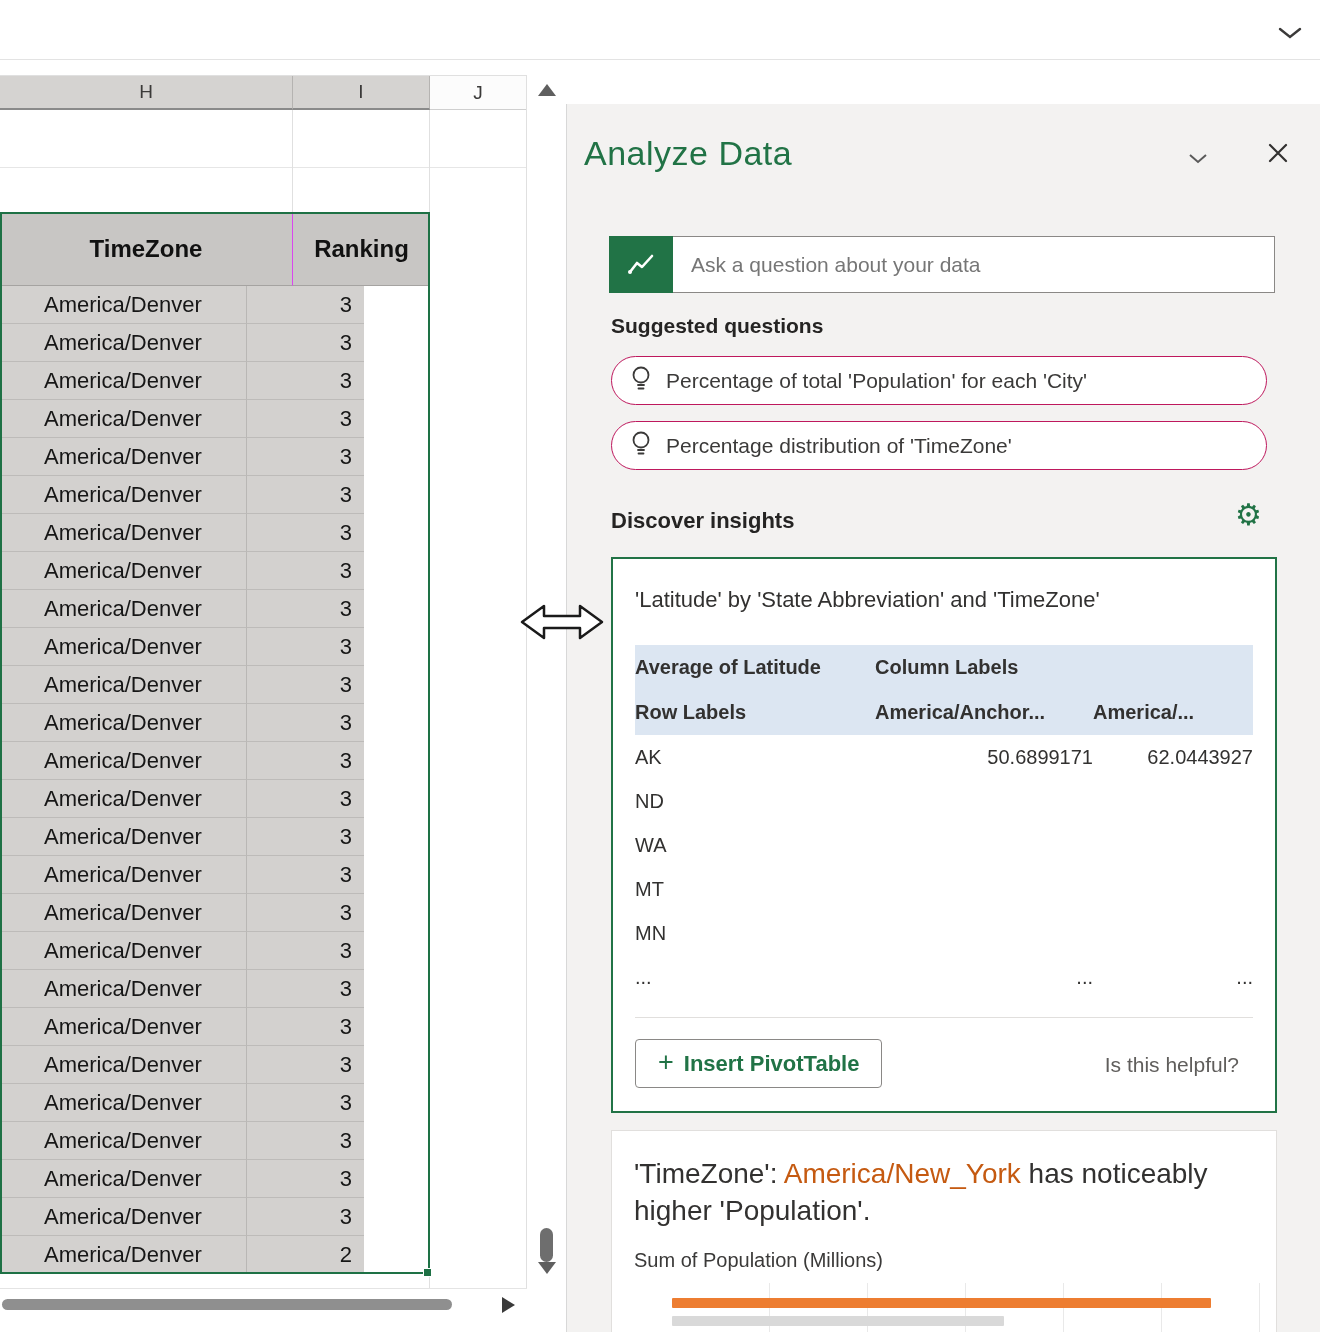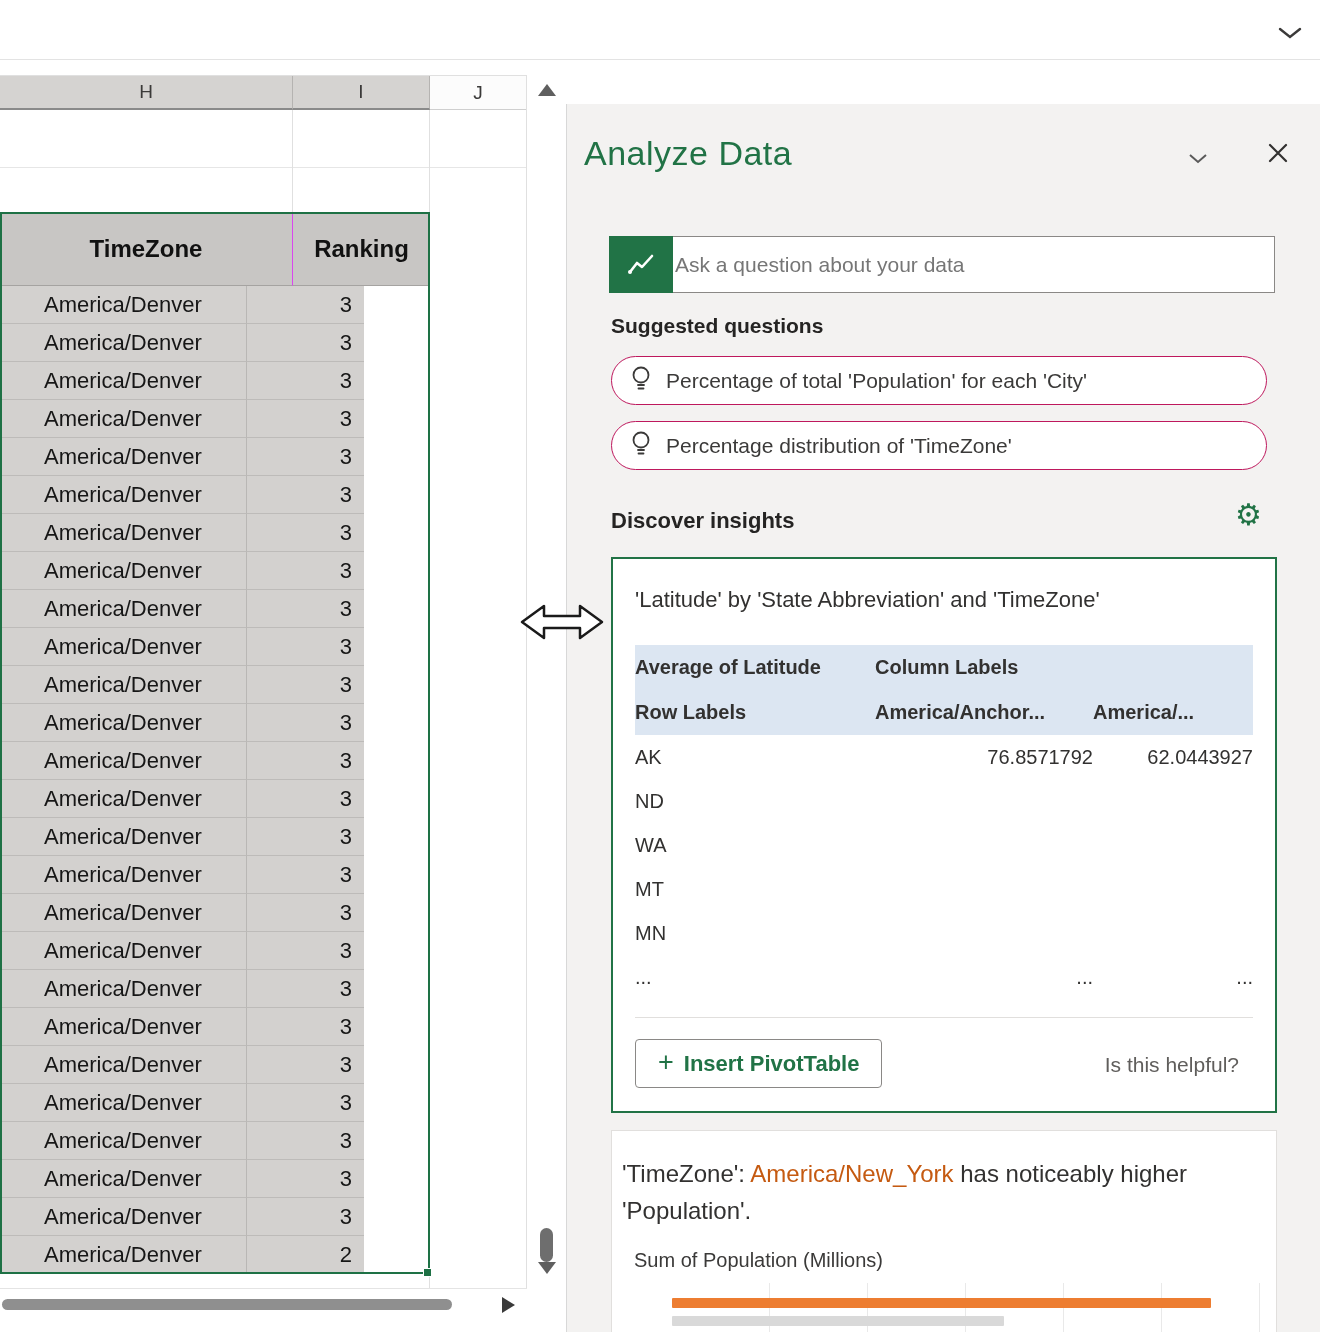--- a/index.html
+++ b/index.html
@@ -71,21 +71,21 @@
 
   .pane-title { position:absolute; left:17px; top:30px; font-size:34px; font-weight:300;
     color:#217346; letter-spacing:.5px; }
   .pane-caret { position:absolute; left:622px; top:46px; cursor:pointer; }
   .pane-close { position:absolute; left:700px; top:38px; cursor:pointer; }
 
   .searchbox { position:absolute; left:42px; top:132px; width:666px; height:57px; display:flex; }
   .search-iconbox { width:64px; height:57px; background:#217346; display:flex; align-items:center;
     justify-content:center; flex:none; }
   .search-input { flex:1; border:1px solid #8a8886; border-left:none; background:#fff;
-    font-size:21px; color:#323130; padding:0 2px; outline:none; font-family:"Liberation Sans", sans-serif; }
+    font-size:21px; color:#323130; padding:0 18px; outline:none; font-family:"Liberation Sans", sans-serif; }
   .search-input::placeholder { color:#767676; opacity:1; }
 
   .sugg-head { position:absolute; left:44px; top:210px; font-size:21px; font-weight:bold; color:#252423; }
   .pill { position:absolute; left:44px; width:656px; height:49px; background:#fff;
     border:1px solid #be185d; border-radius:25px; display:flex; align-items:center;
     padding:0 16px 0 18px; cursor:pointer; }
   .pill-1 { top:252px; } .pill-2 { top:317px; }
   .pill .bulb { flex:none; margin-right:14px; }
   .pill-label { font-size:21px; color:#3b3a39; }
 
@@ -105,21 +105,21 @@
   .insert-btn { position:absolute; left:22px; top:480px; height:49px; background:#fff;
     border:1px solid #8a8886; border-radius:4px; display:flex; align-items:center; gap:10px;
     padding:0 22px; cursor:pointer; }
   .insert-plus { font-size:27px; color:#217346; line-height:1; margin-top:-2px; }
   .insert-label { font-size:22px; font-weight:bold; color:#217346; }
   .helpful { position:absolute; right:36px; top:494px; font-size:21px; color:#605e5c; cursor:pointer; }
 
   
   .card2 { position:absolute; left:44px; top:1026px; width:666px; height:380px; background:#fff;
     border:1px solid #e1dfdd; }
-  .card2-title { position:absolute; left:10px; top:24px; width:606px; font-size:24px;
+  .card2-title { position:absolute; left:22px; top:24px; width:606px; font-size:28px;
     line-height:37px; color:#323130; }
   .hl-orange { color:#c55a11; }
   .chart-label { position:absolute; left:22px; top:118px; font-size:20px; color:#3b3a39; }
   .plot { position:absolute; left:60px; top:152px; width:592px; height:200px;
     background:repeating-linear-gradient(to right, transparent 0 97px, #e9e9e9 97px 98px);
     padding-top:15px; display:flex; flex-direction:column; gap:8px; }
   .bar { height:10px; border-radius:1px; }
 
   .pane-bottom-line { position:absolute; left:0; top:1269px; width:754px; height:1px; background:#cfcfcf; }
   .pane-hthumb { position:absolute; left:152px; top:1265px; width:42px; height:6px;
@@ -338,21 +338,21 @@
         <div class="p-span2">Column Labels</div>
       </div>
       <div class="p-row p-head">
         <div>Row Labels</div>
         <div>America/Anchor...</div>
         <div>America/...</div>
       </div>
       <div id="pivot-rows">
           <div class="p-row">
             <div class="">AK</div>
-            <div class="num">76.8571792</div>
+            <div class="num">50.6899171</div>
             <div class="num">62.0443927</div>
           </div>
           <div class="p-row">
             <div class="">ND</div>
             <div class="num"></div>
             <div class="num"></div>
           </div>
           <div class="p-row">
             <div class="">WA</div>
             <div class="num"></div>

